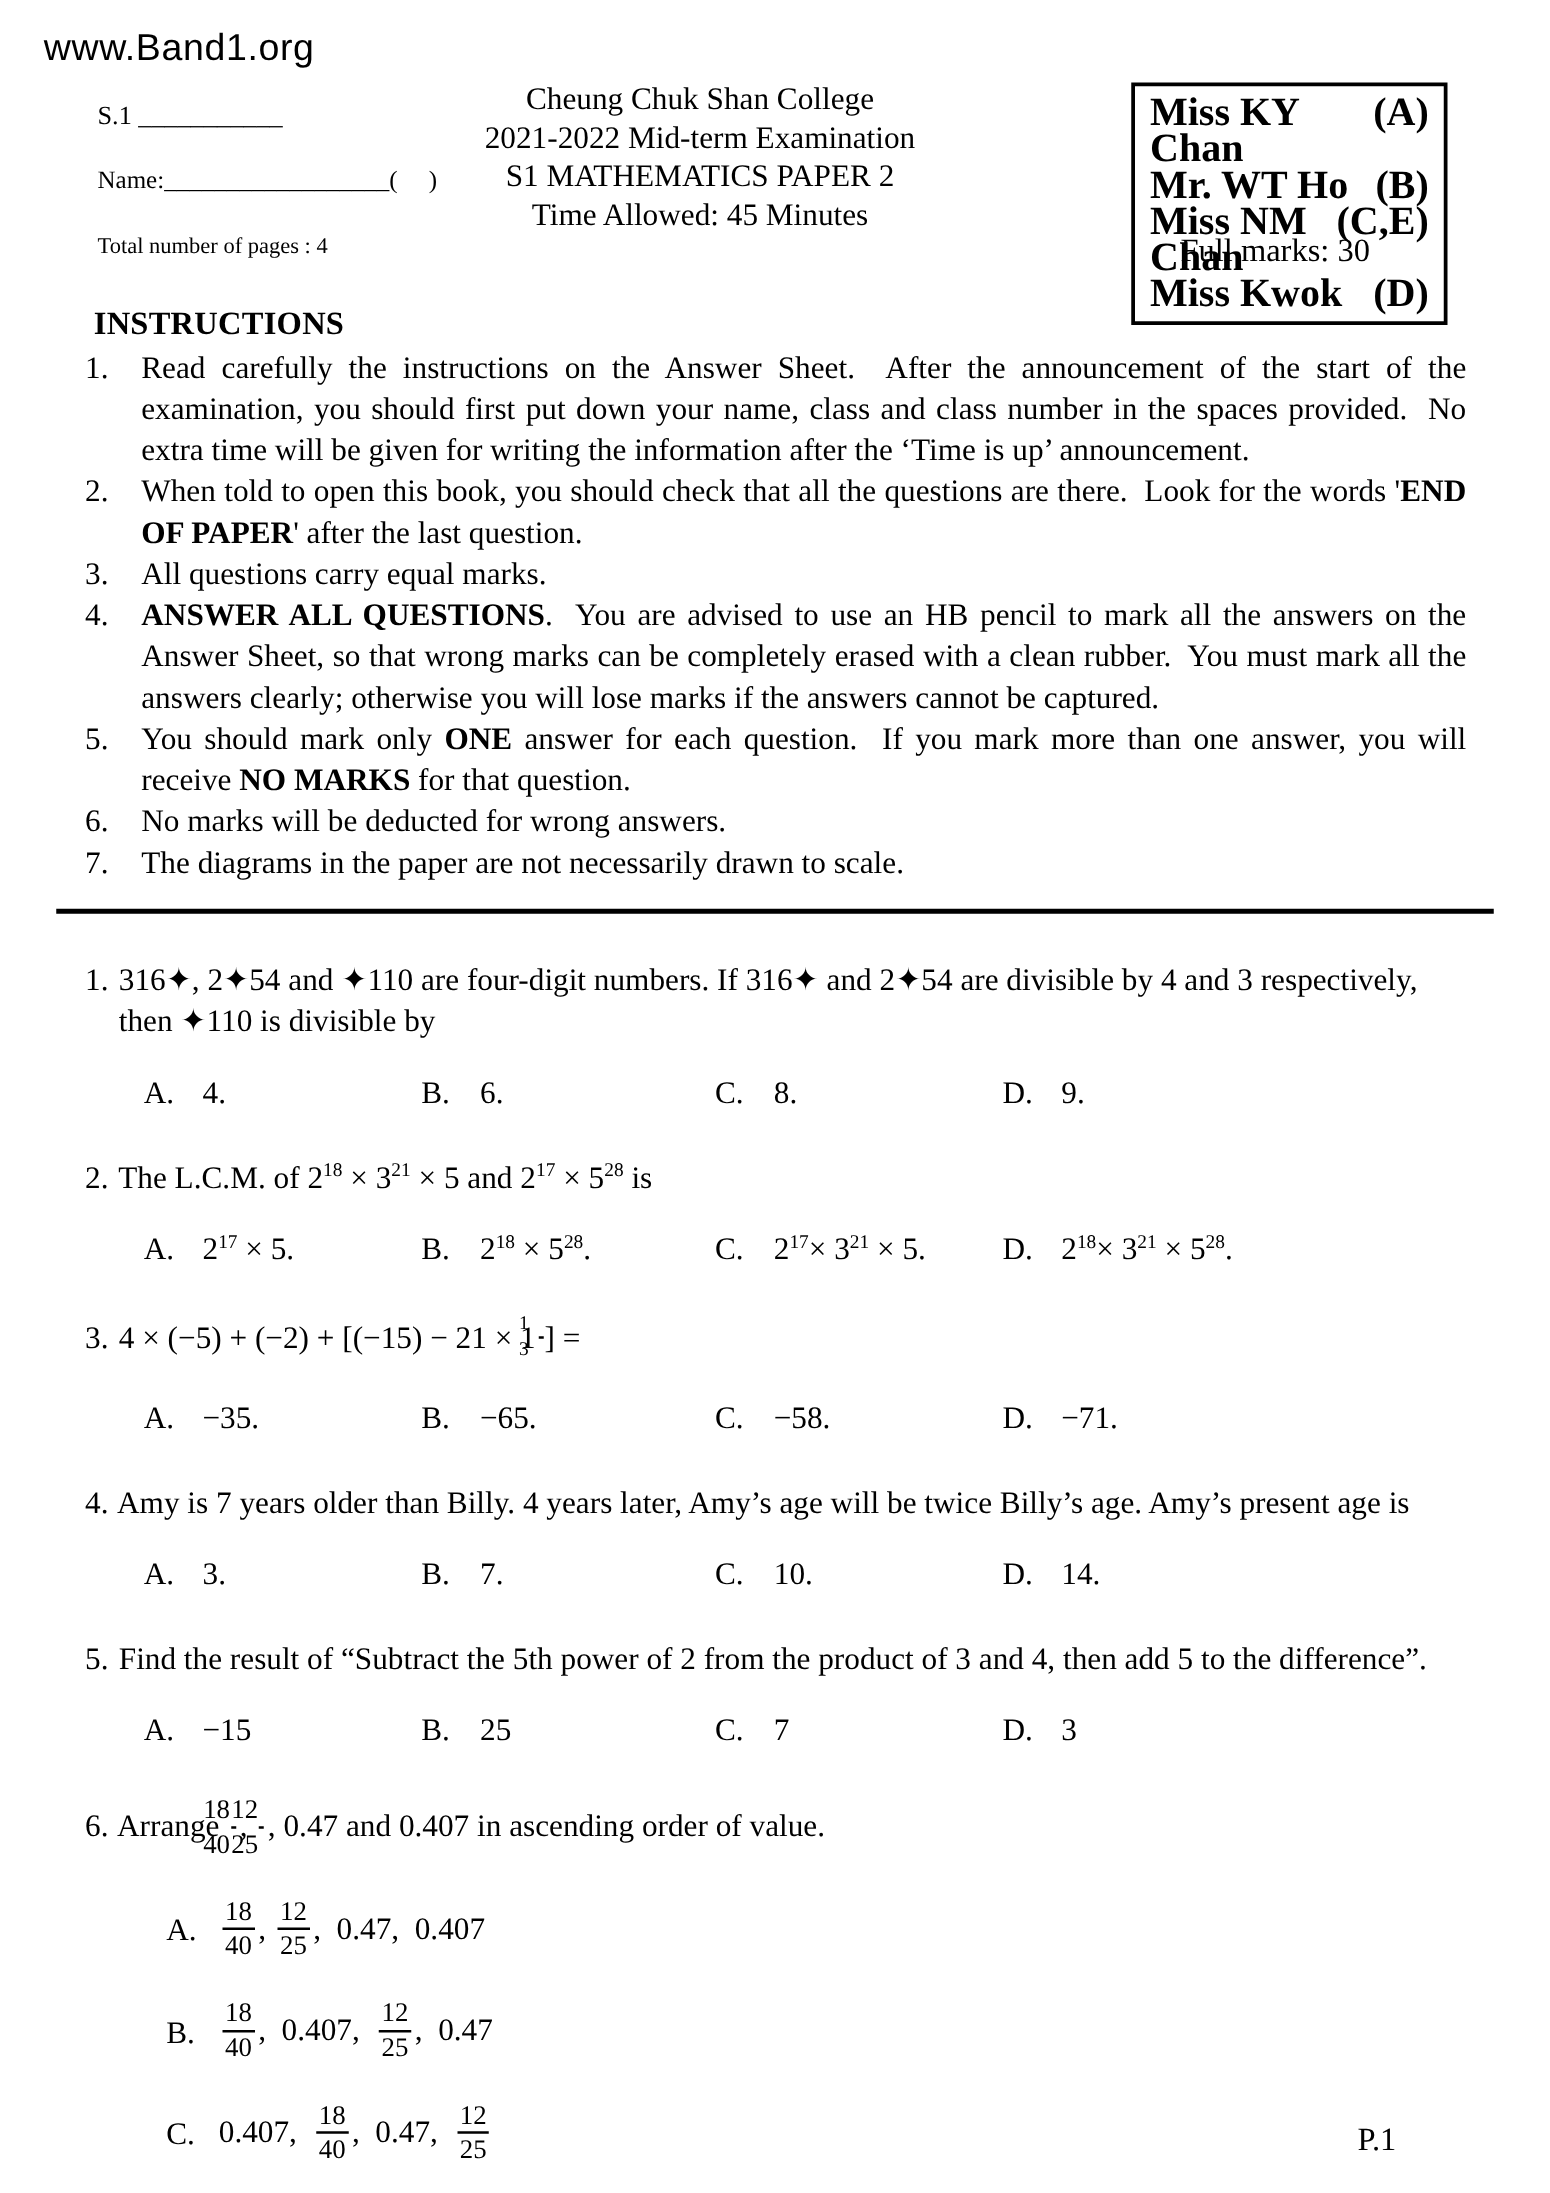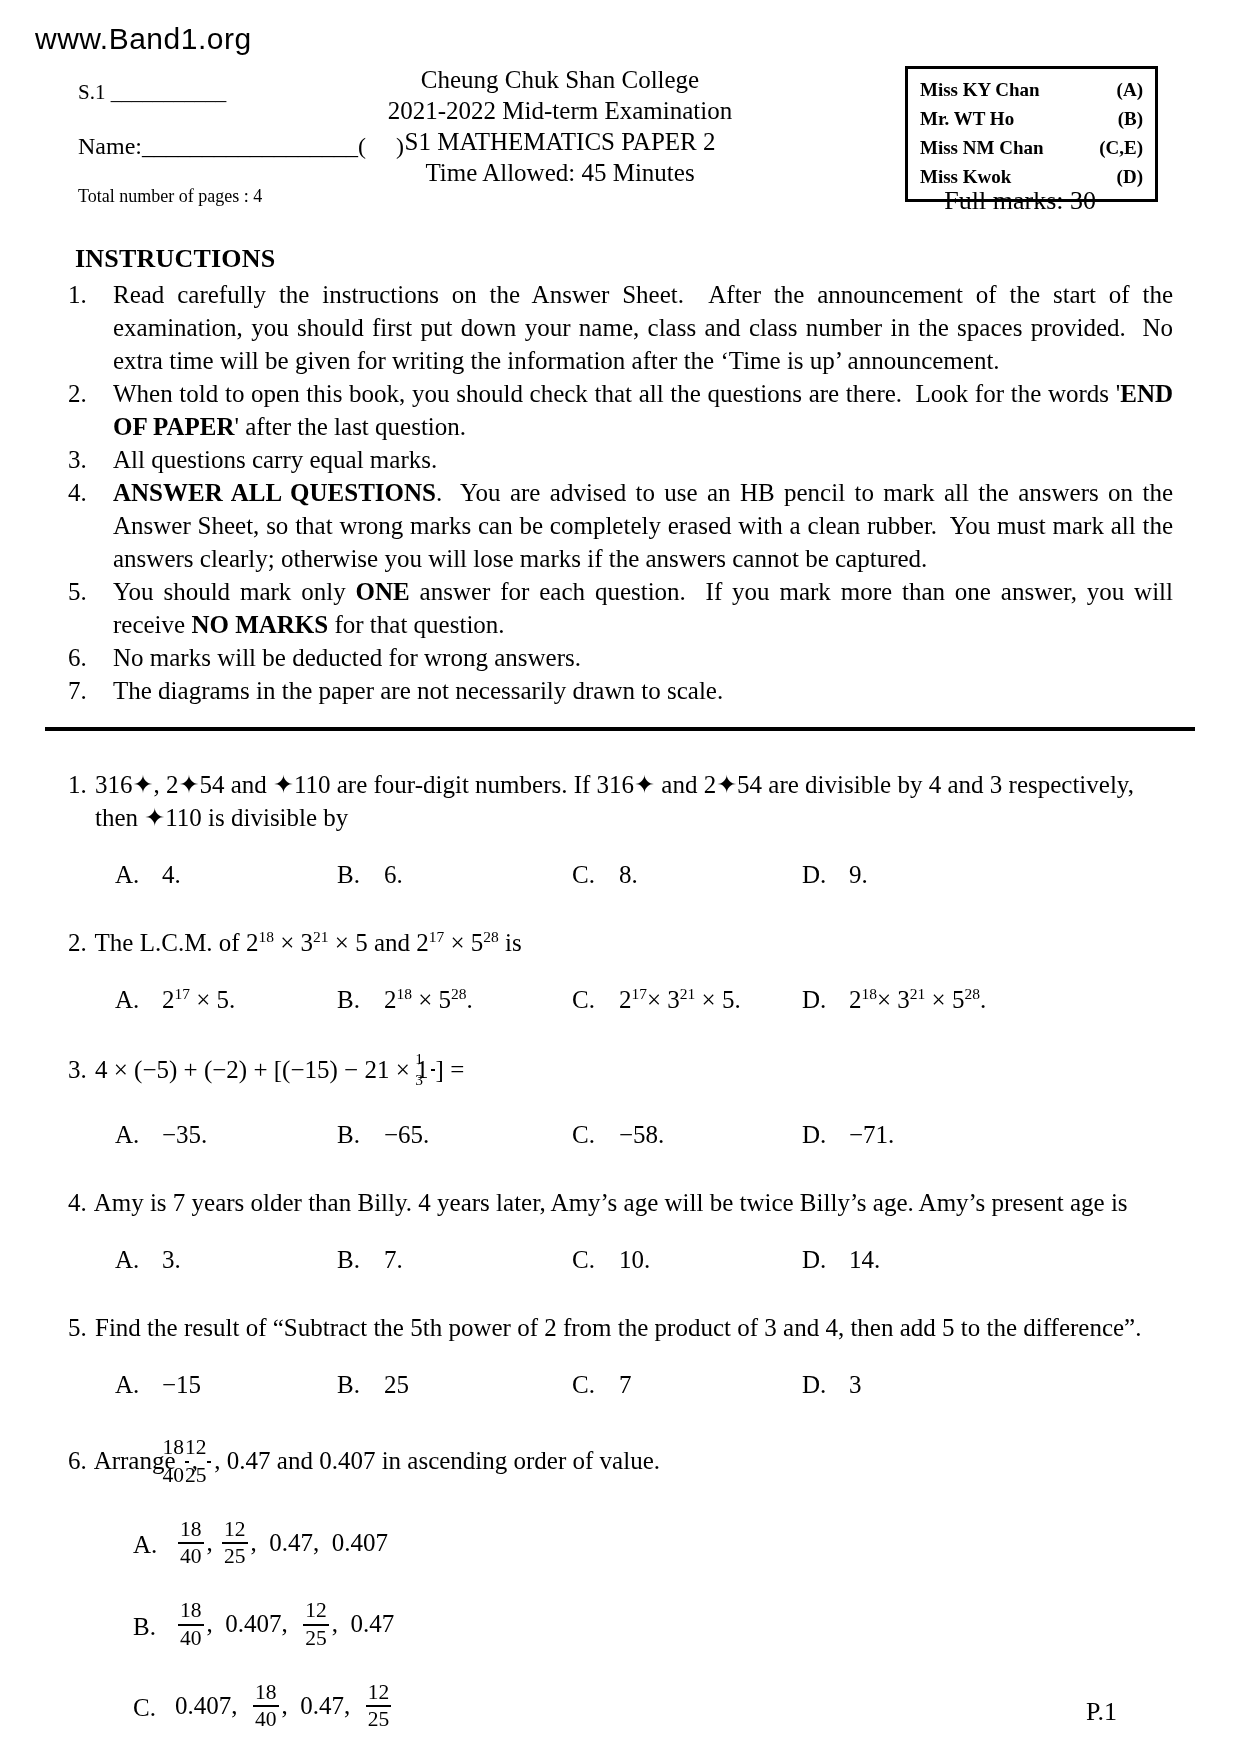--- a/index.html
+++ b/index.html
@@ -13,29 +13,29 @@
   }
   .page { position: absolute; inset: 0; padding-left: 20px; }
 
   
   .watermark {
     position: absolute; left: 35px; top: 22px;
     font-family: "Liberation Sans", sans-serif;
     font-size: 30px; letter-spacing: 0.5px;
   }
   .s1-line   { position: absolute; left: 78px;  top: 80px;  font-size: 21px; }
-  .name-line { position: absolute; left: 78px;  top: 133px; font-size: 24px; }
+  .name-line { position: absolute; left: 78px;  top: 133px; font-size: 20px; }
   .center-title {
     position: absolute; left: 320px; top: 64px; width: 480px;
     text-align: center; font-weight: normal; font-size: 25px; line-height: 31px;
   }
   .teacher-box {
     position: absolute; left: 905px; top: 66px; width: 253px;
     border: 3px solid #000; padding: 6px 12px 8px 12px;
-    font-weight: bold; font-size: 19px; line-height: 29px;
+    font-weight: bold; font-size: 32px; line-height: 29px;
   }
   .teacher-row { display: flex; justify-content: space-between; }
   .teacher-row .grp { padding-left: 8px; }
   .pages-note { position: absolute; left: 78px;  top: 186px; font-size: 18px; }
   .full-marks { position: absolute; right: 144px; top: 186px; font-size: 26px; }
 
   
   .content { position: absolute; left: 45px; top: 244px; width: 1150px; }
 
   .inst-title { font-weight: bold; font-size: 26px; padding-left: 30px; letter-spacing: 0.2px; }

